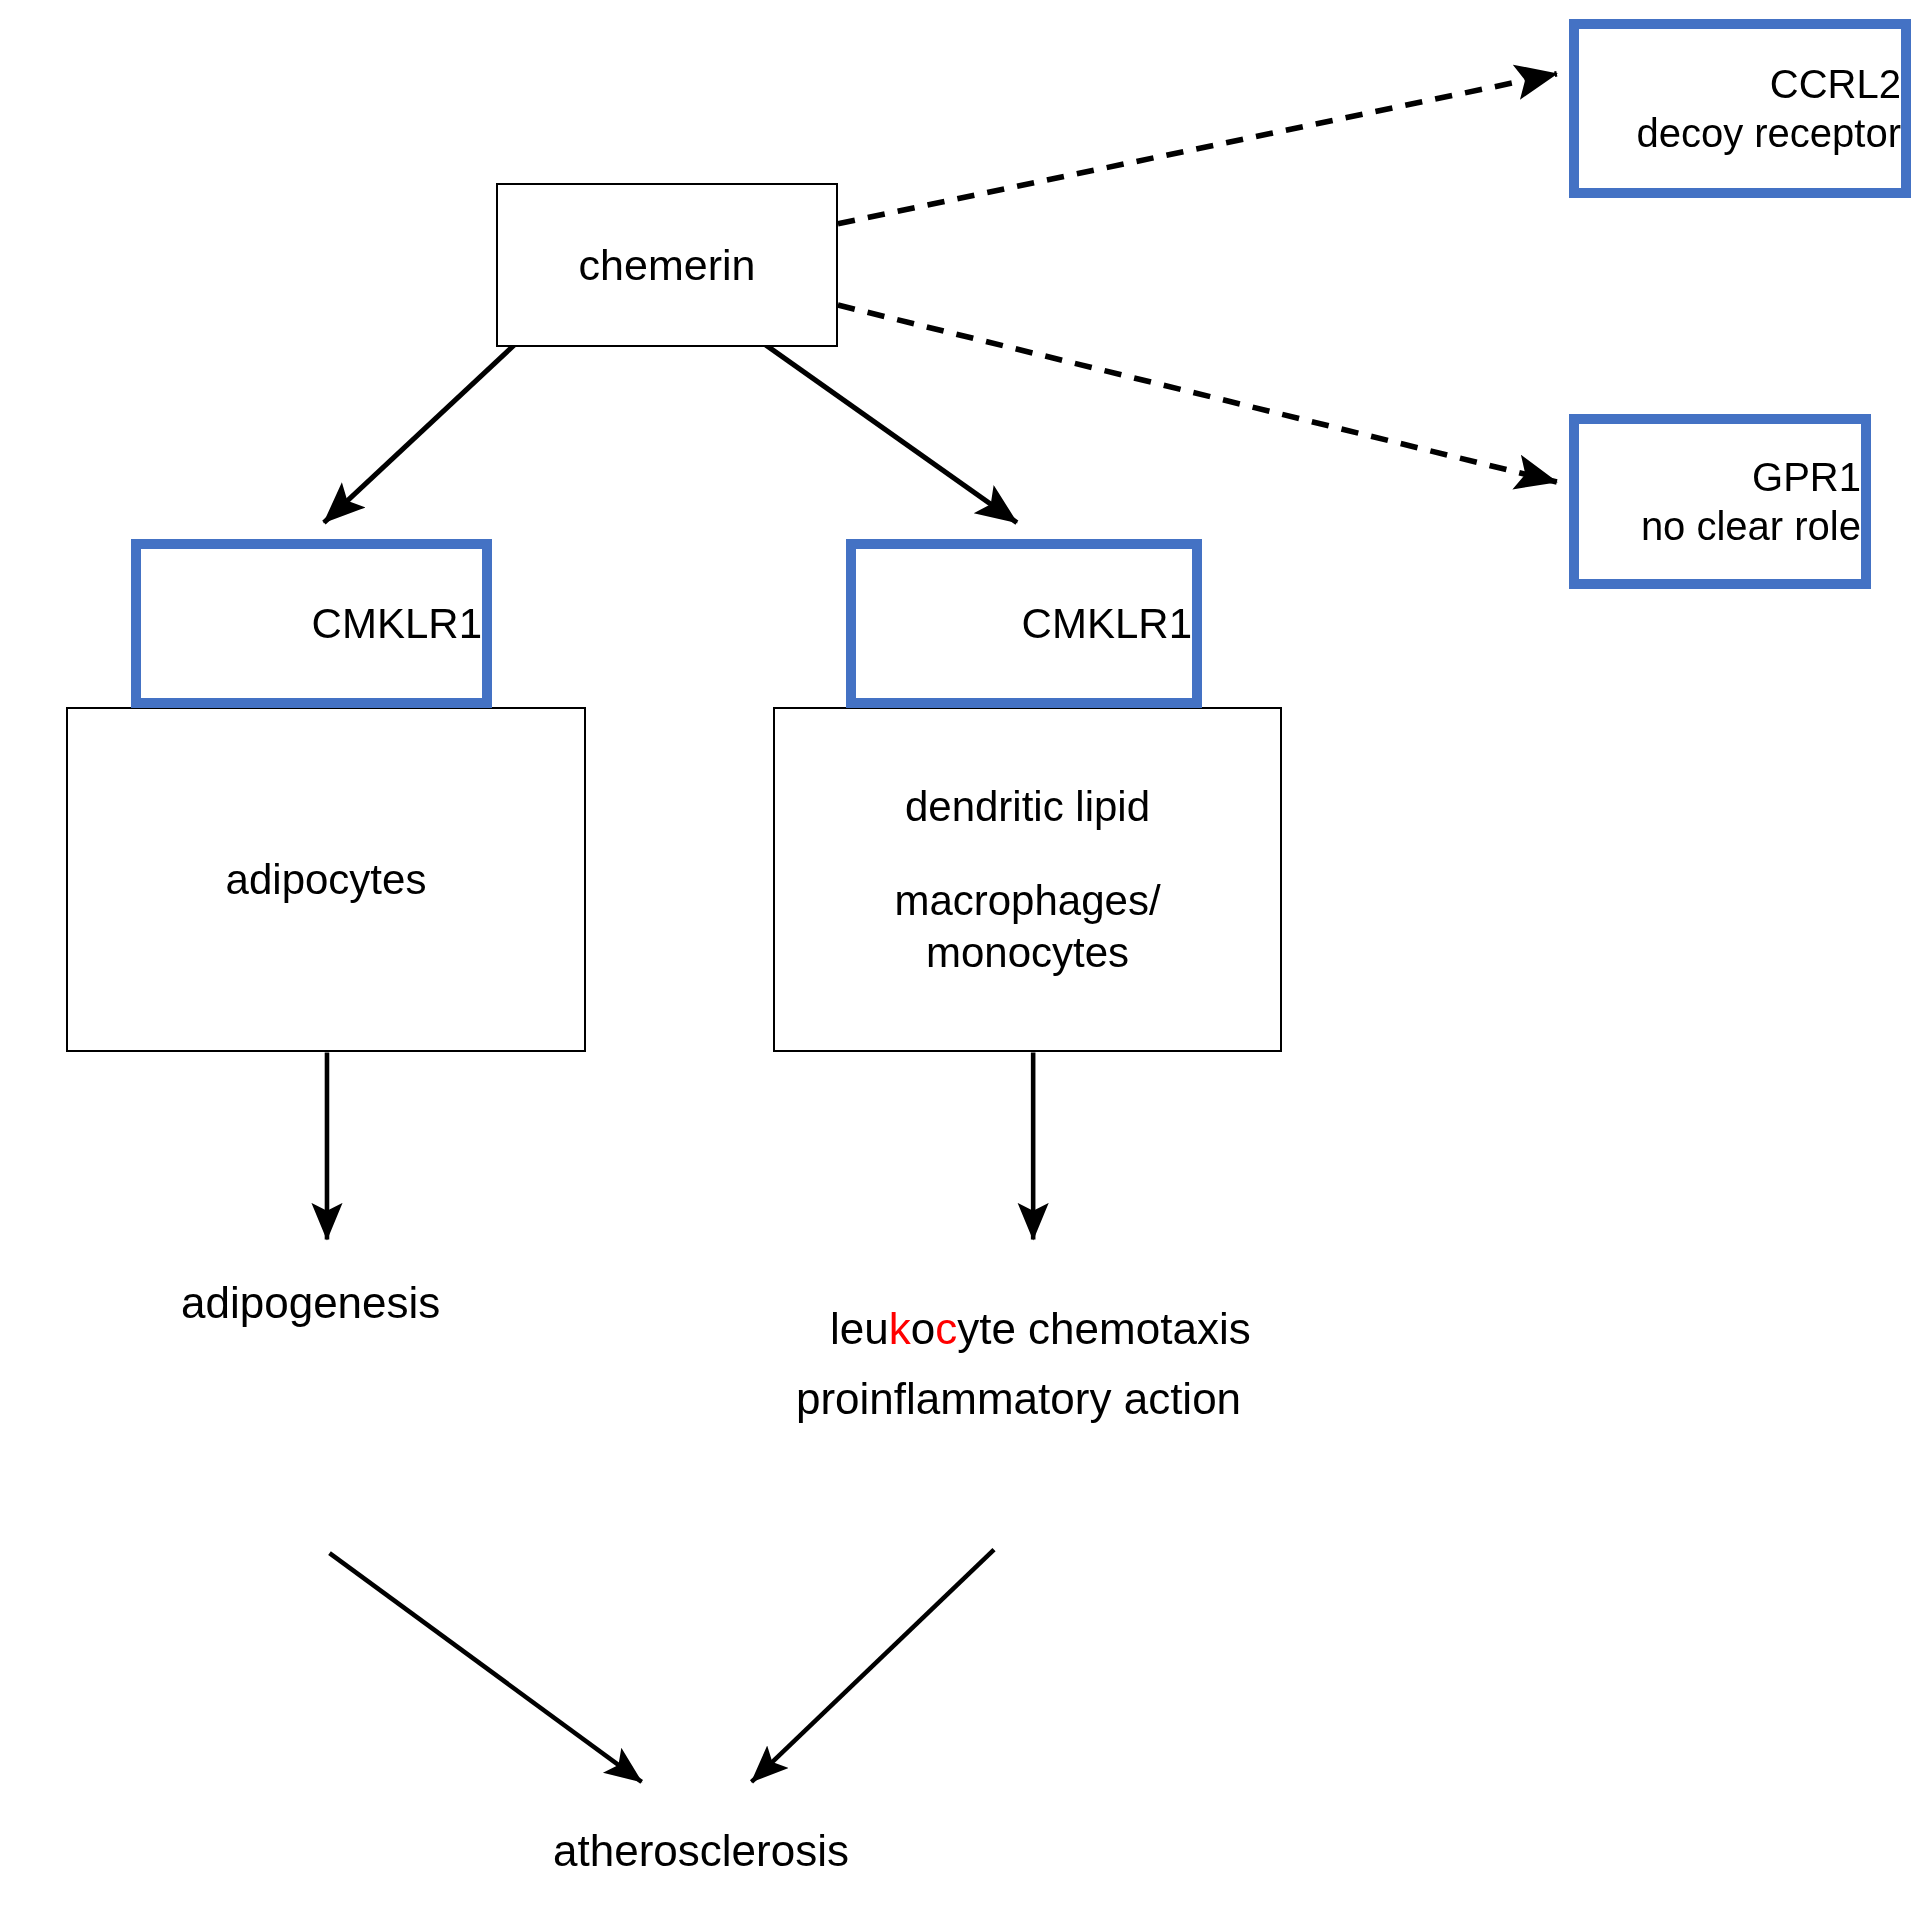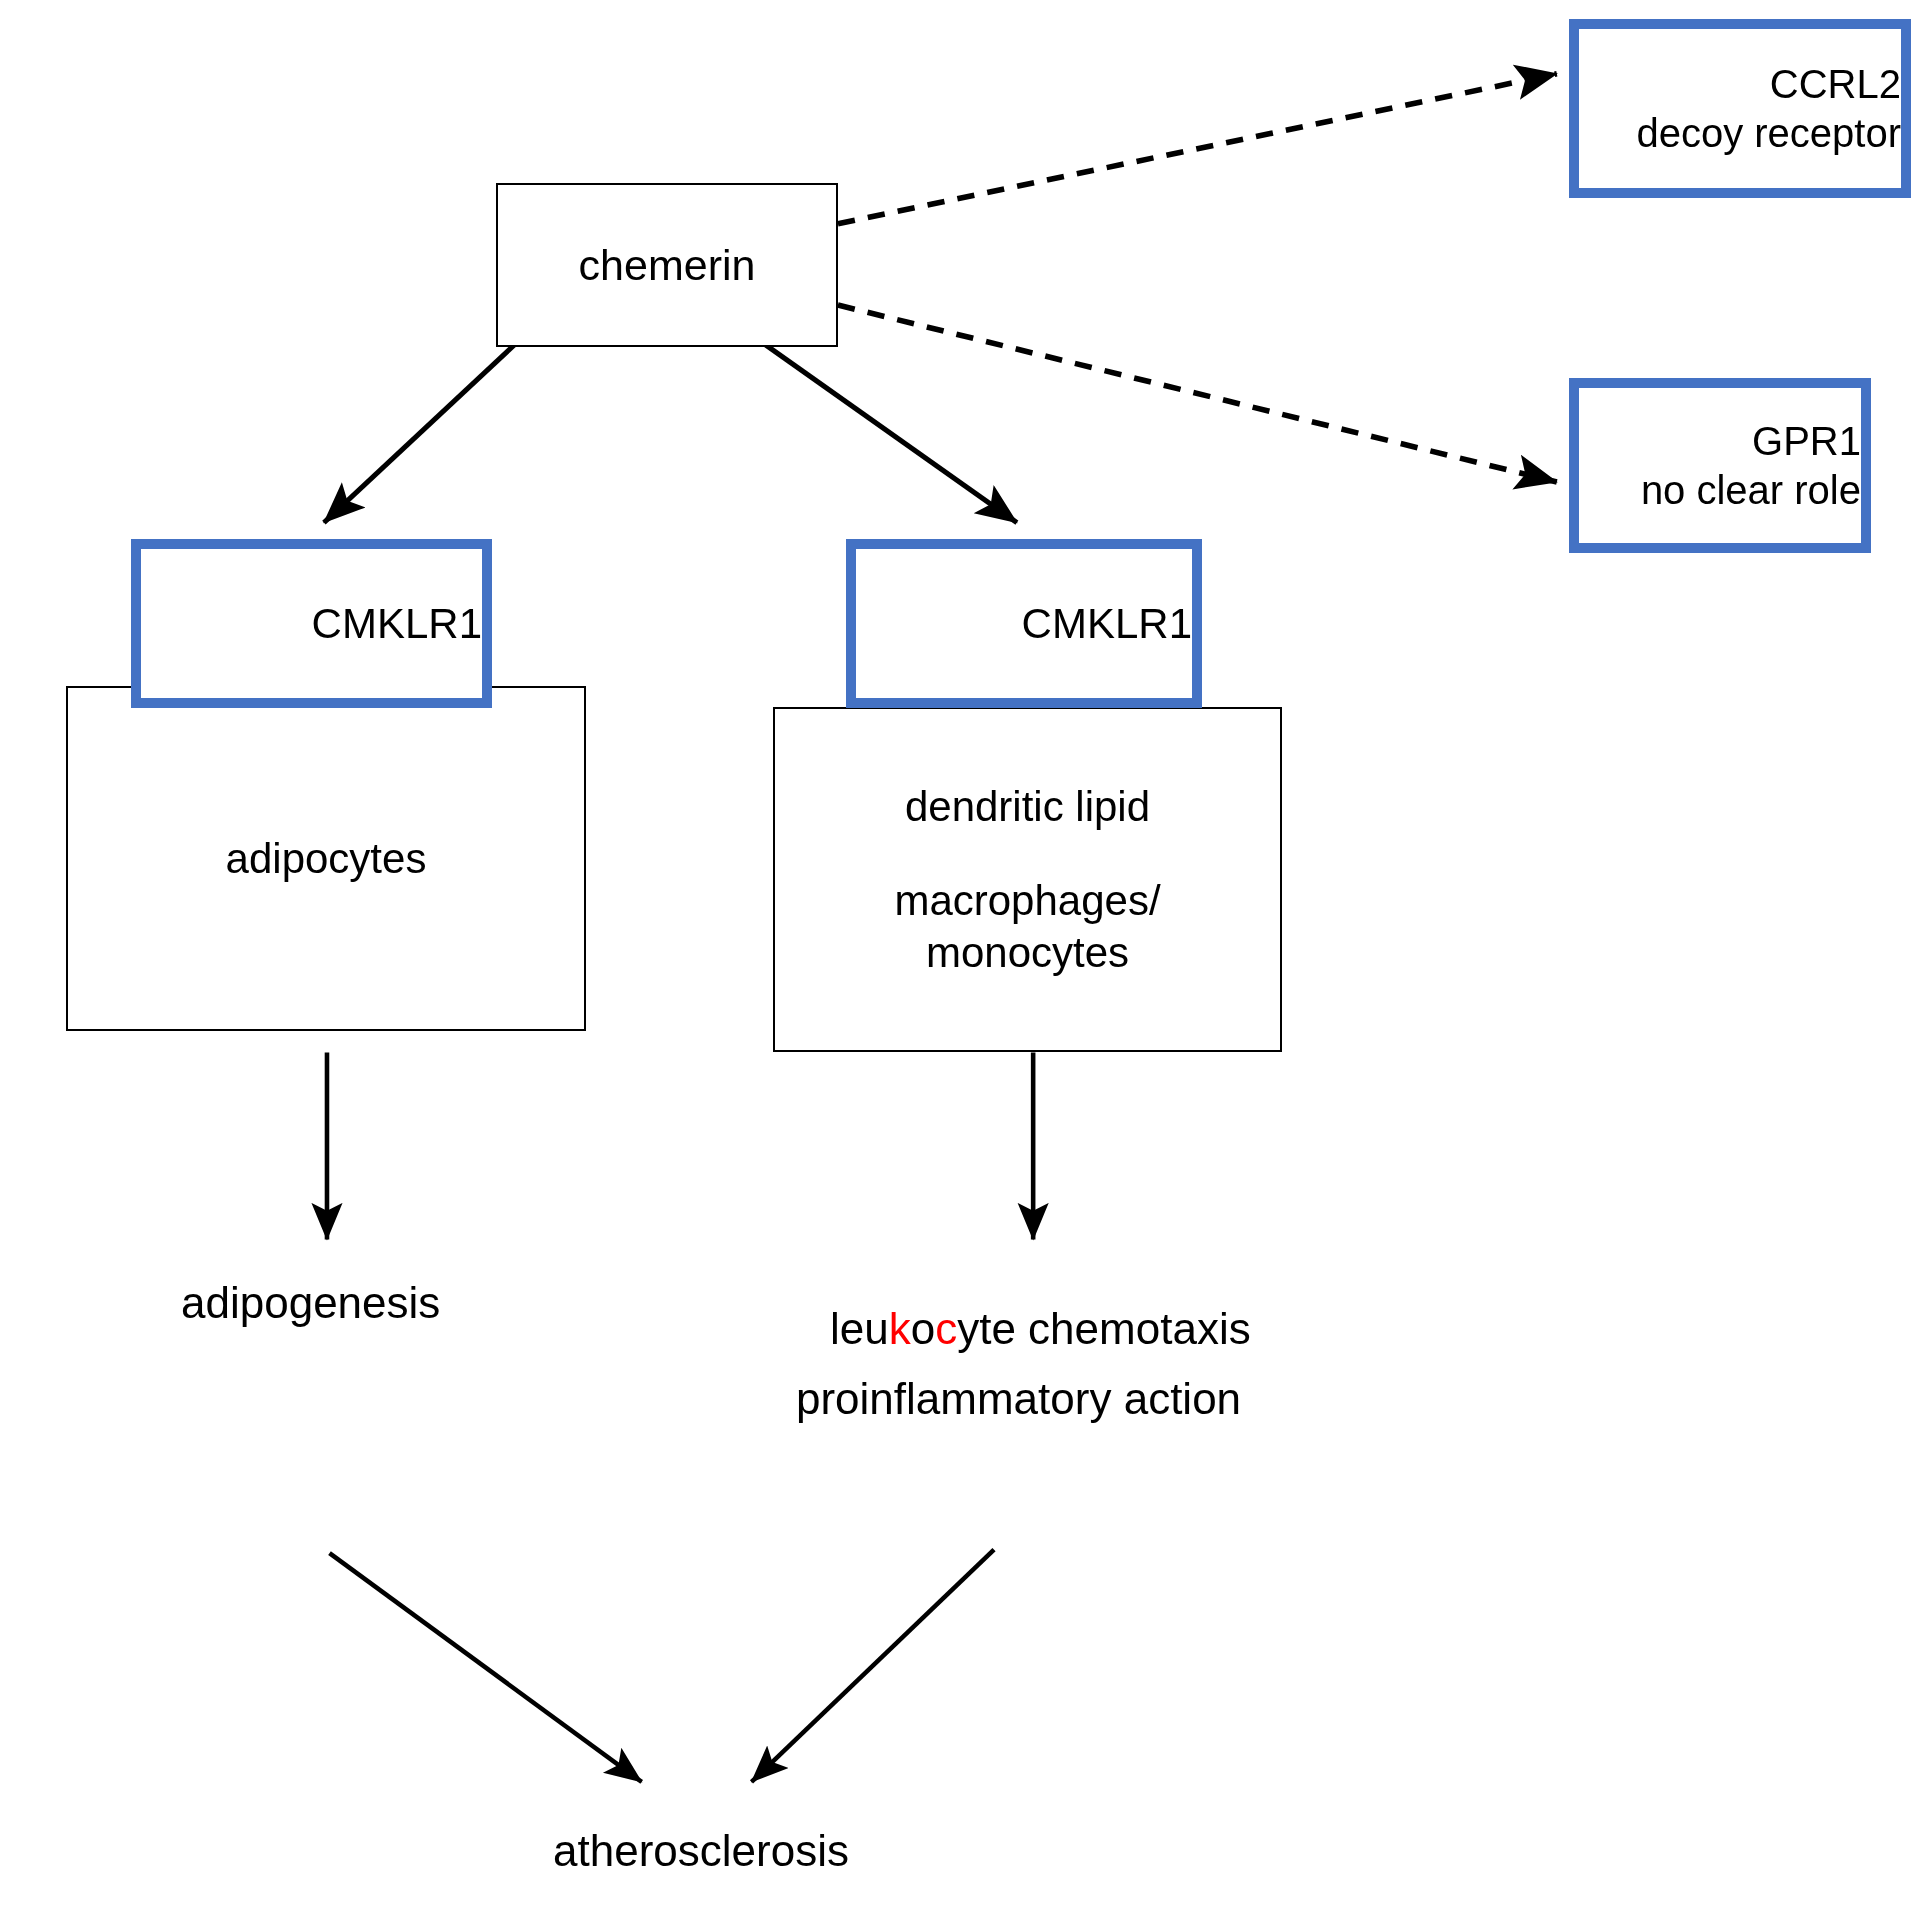--- a/index.html
+++ b/index.html
@@ -15,24 +15,24 @@
         text-align:center;line-height:1.22;}
 
   .black-box{border:2.5px solid #000;}
   .blue-box{border:10.2px solid #4472C4;align-items:flex-end;}
 
   .lbl{display:block;white-space:pre;}
 
   
   #chemerin-box{left:496px;  top:183px;  width:342px; height:164px; font-size:43px;}
   #ccrl2-box   {left:1569px; top:19.3px;   width:342px; height:179px; font-size:40px;}
-  #gpr1-box    {left:1569px; top:378px;  width:302px; height:175px; font-size:40px;}
+  #gpr1-box    {left:1569px; top:414px;  width:302px; height:175px; font-size:40px;}
 
   #cmklr1-left {left:131px;  top:539px; width:361px; height:169px; font-size:42px; z-index:3;}
-  #adipocytes-box{left:66px;top:686px; width:520px;height:345px; font-size:42px; z-index:2;}
+  #adipocytes-box{left:66px;top:707px; width:520px;height:345px; font-size:42px; z-index:2;}
 
   #cmklr1-right{left:846px; top:539px; width:356px; height:169px; font-size:42px; z-index:3;}
   #myeloid-box {left:773px; top:707px; width:509px;height:345px; font-size:42px; z-index:2;}
 
   .gap{height:43px;}
 
   
   .ftext{position:absolute;font-size:44px;white-space:nowrap;line-height:1.2;}
 
   #adipogenesis      {left:181px;  top:1277px;}

